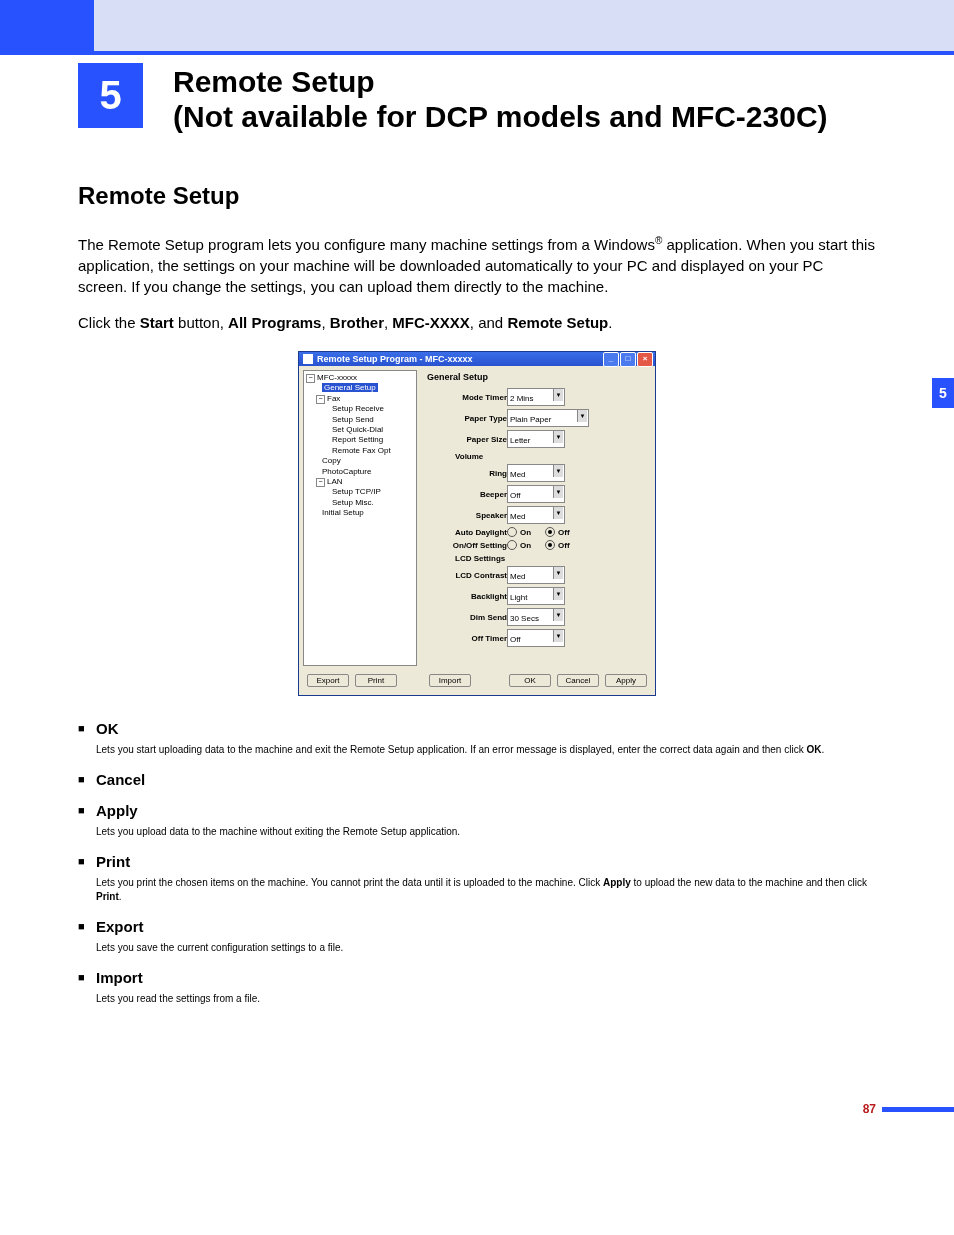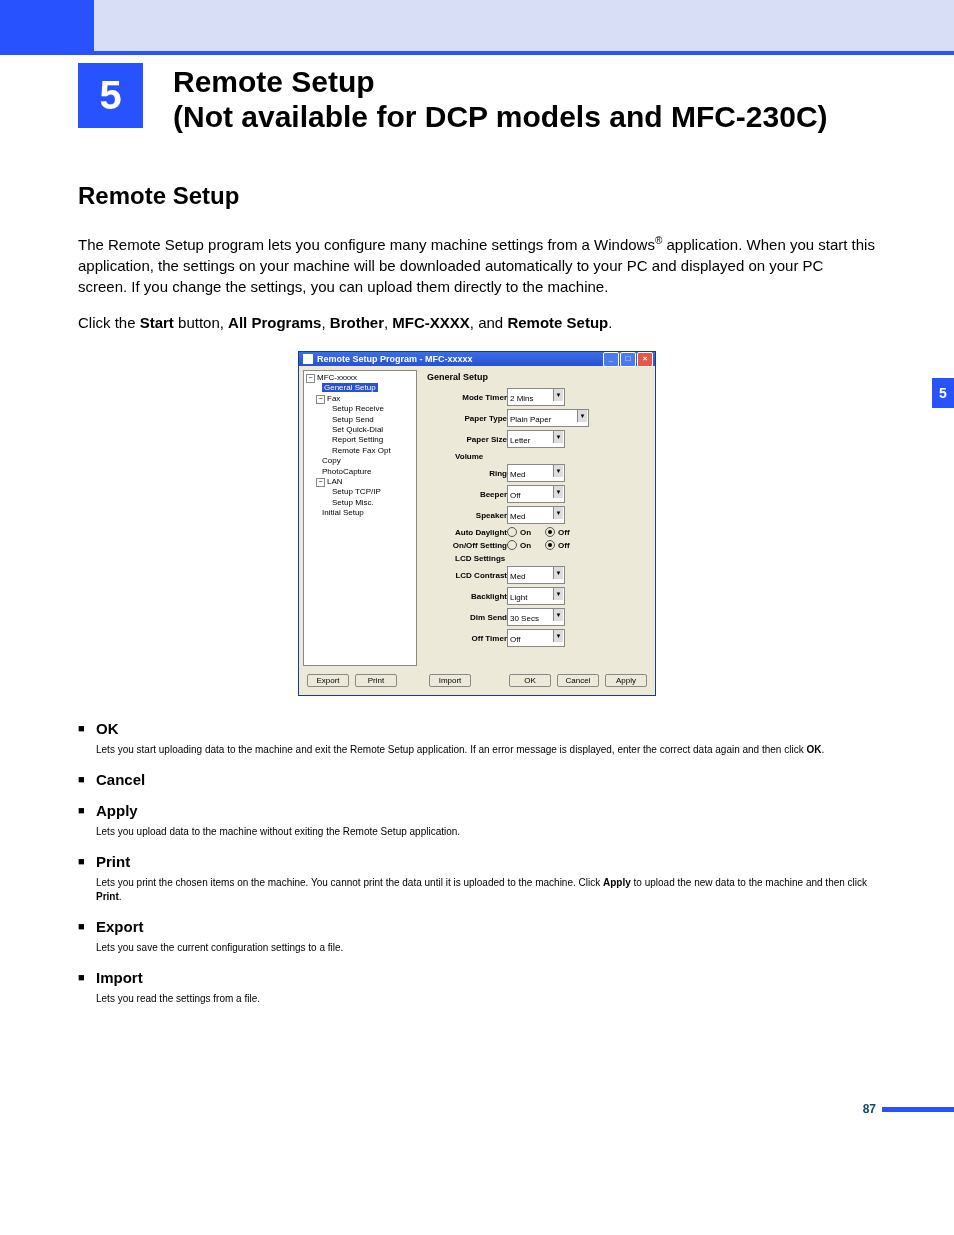--- a/index.html
+++ b/index.html
@@ -272,21 +272,21 @@
     display: flex;
     align-items: center;
     justify-content: center;
   }
   .page-num {
     position: absolute;
     right: 78px;
     bottom: 24px;
     font-size: 12px;
     font-weight: bold;
-    color: #0c4a6e;
+    color: #b91c1c;
   }
   .page-num-bar {
     position: absolute;
     right: 0;
     bottom: 28px;
     width: 72px;
     height: 5px;
     background: #2952ff;
   }
   .page-spacer {

